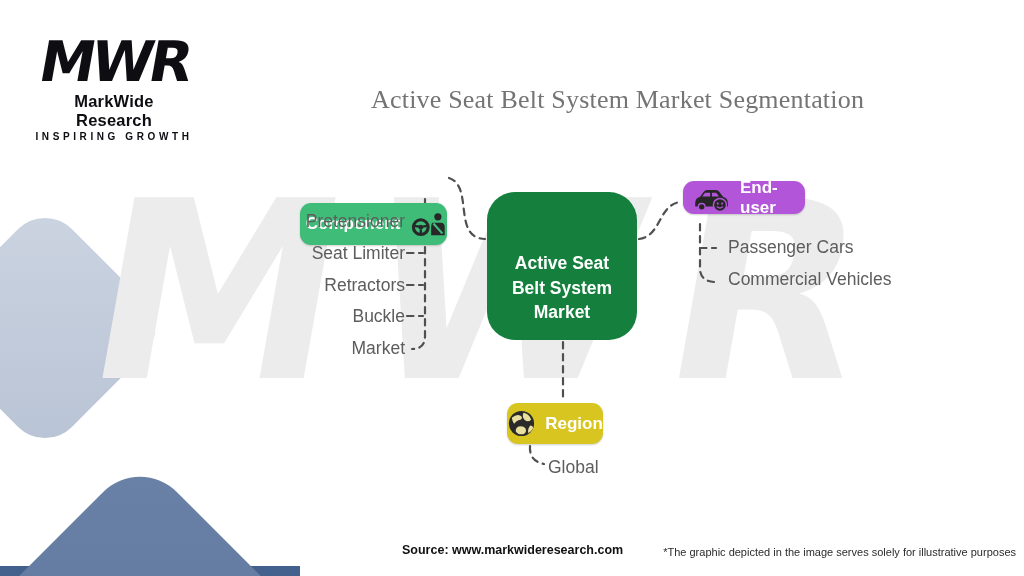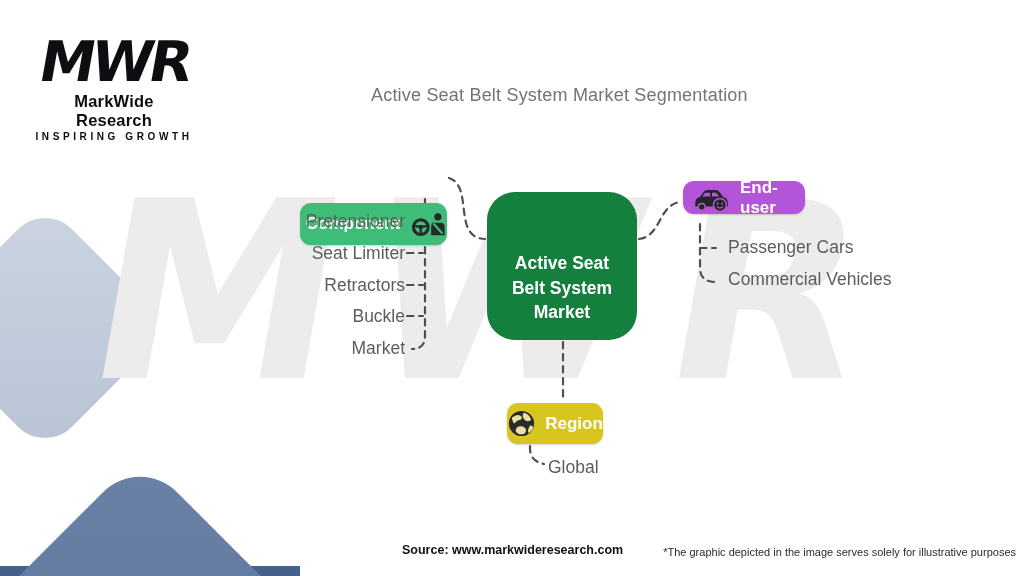--- a/index.html
+++ b/index.html
@@ -30,21 +30,21 @@
   #logo{position:absolute;left:34px;top:34px;z-index:3;width:160px;text-align:center;color:#0d0d12;}
   #logo .acronym{
     font-family:"DejaVu Sans",sans-serif;font-weight:bold;font-size:56px;line-height:1;
     letter-spacing:-4px;transform:skewX(-10deg);display:inline-block;
   }
   #logo .name{font-weight:bold;font-size:16.5px;margin-top:2px;letter-spacing:0.2px;}
   #logo .tagline{font-weight:bold;font-size:10px;letter-spacing:3.6px;margin-top:1px;}
   
   #main-title{
     position:absolute;left:371px;top:85px;z-index:3;
-    font-size:18px;color:#747474;letter-spacing:0.2px;
+    font-size:26px;color:#747474;letter-spacing:0.2px;font-family:Liberation Serif, serif;
   }
   
   #connectors{position:absolute;left:0;top:0;z-index:2;}
   .dash{fill:none;stroke-width:2.2;stroke-linecap:round;stroke-dasharray:6.5 5.5;}
   
   .node{position:absolute;z-index:3;display:flex;align-items:center;justify-content:center;}
   #center-node{
     left:487px;top:192px;width:150px;height:148px;border-radius:28px;
     flex-direction:column;padding-top:0;box-sizing:border-box;
   }

